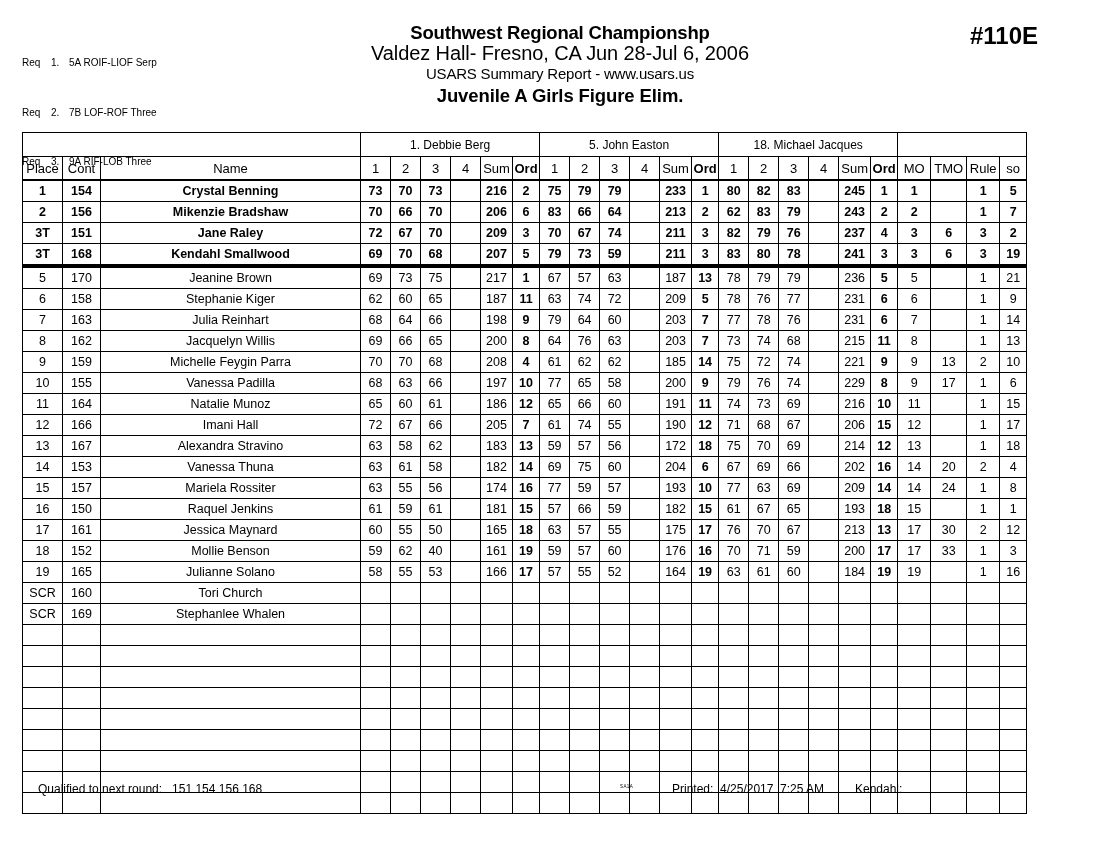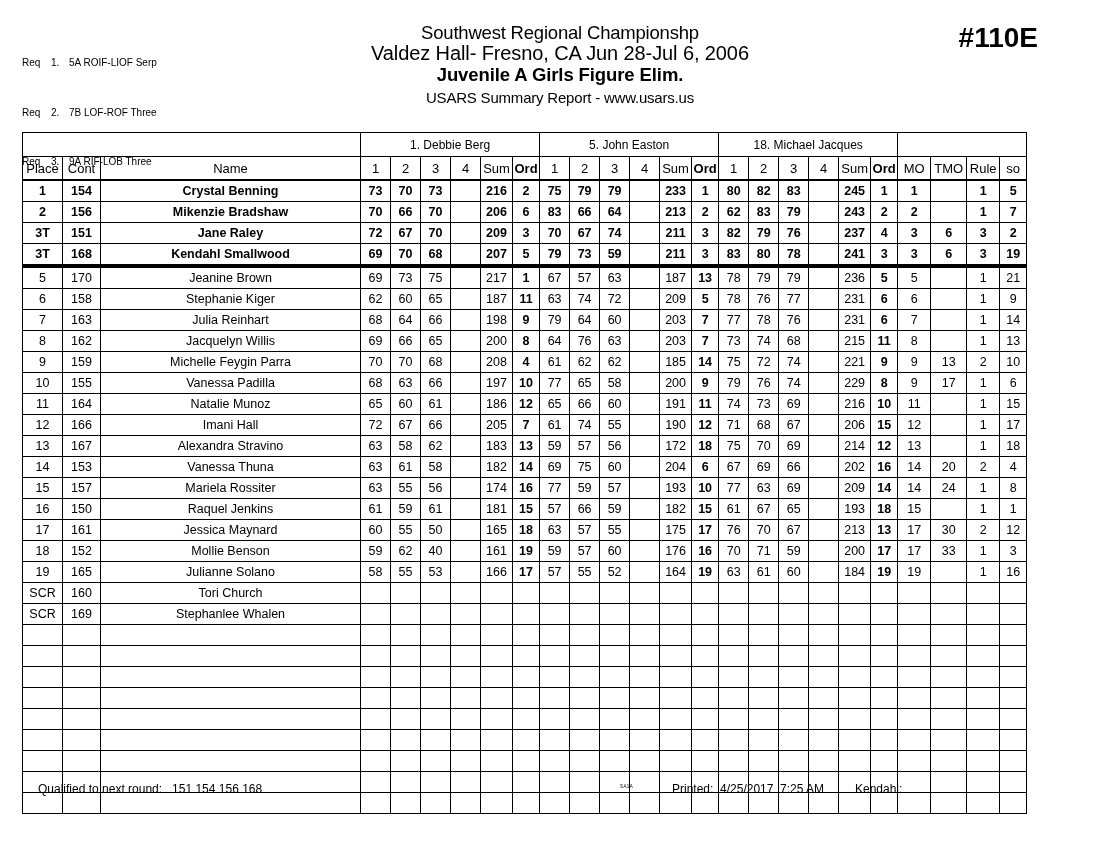--- a/index.html
+++ b/index.html
@@ -37,21 +37,21 @@
 
   #title-block {
     position: absolute;
     left: 250px;
     top: 22px;
     width: 620px;
     text-align: center;
   }
   #title-main {
     font-size: 18.5px;
-    font-weight: normal;
+    font-weight: bold;
     letter-spacing: -0.2px;
     line-height: 22px;
   }
   #title-venue {
     font-size: 20px;
     line-height: 19px;
     letter-spacing: -0.1px;
   }
   #title-event {
     font-size: 18.5px;
@@ -61,21 +61,21 @@
   }
   #title-report {
     font-size: 15px;
     line-height: 21px;
     letter-spacing: -0.2px;
   }
   #event-number {
     position: absolute;
     right: 62px;
     top: 22px;
-    font-size: 28px;
+    font-size: 24px;
     font-weight: bold;
   }
 
   
   #sheet {
     position: absolute;
     left: 22px;
     top: 132px;
     width: 1004px;
   }
@@ -169,22 +169,22 @@
 
   <div id="req-block">
     <div class="req-line"><span class="req-lbl">Req</span><span class="req-num">1.</span><span>5A ROIF-LIOF Serp</span></div>
     <div class="req-line"><span class="req-lbl">Req</span><span class="req-num">2.</span><span>7B LOF-ROF Three</span></div>
     <div class="req-line"><span class="req-lbl">Req</span><span class="req-num">3.</span><span>9A RIF-LOB Three</span></div>
   </div>
 
   <div id="title-block">
     <div id="title-main">Southwest Regional Championshp</div>
     <div id="title-venue">Valdez Hall- Fresno, CA  Jun 28-Jul 6, 2006</div>
+    <div id="title-report">USARS Summary Report - www.usars.us</div>
     <div id="title-event">Juvenile A Girls Figure Elim.</div>
-    <div id="title-report">USARS Summary Report - www.usars.us</div>
   </div>
 
   <div id="event-number">#110E</div>
 </div>
 
 <div id="sheet">
   <table class="grid">
     <colgroup>
       <col style="width:40px">
       <col style="width:38px">

